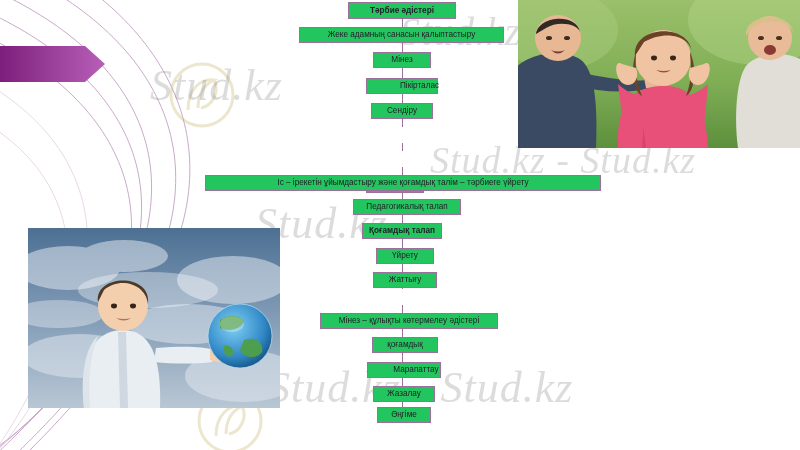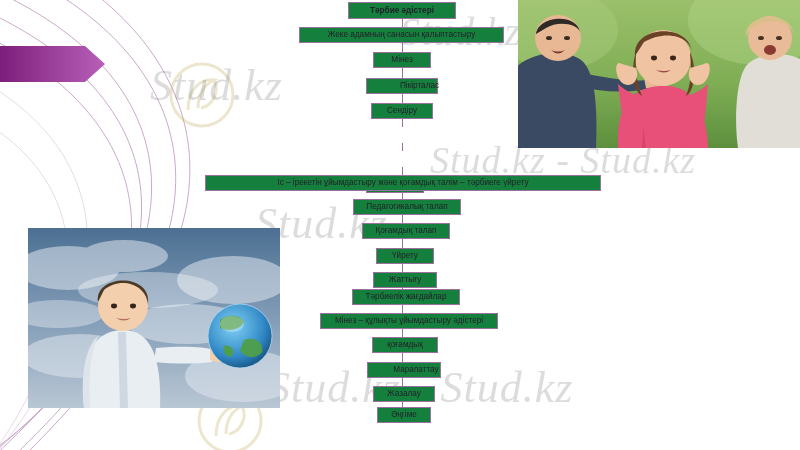--- a/index.html
+++ b/index.html
@@ -69,21 +69,21 @@
     position: absolute;
     left: 0;
     top: 0;
     width: 800px;
     height: 450px;
   }
   .node {
     position: absolute;
     box-sizing: border-box;
     border: 1px solid #9c6f9c;
-    background: #15803d;
+    background: #22c55e;
     color: #23202a;
     font-size: 8.2px;
     line-height: 1.1;
     text-align: center;
     display: flex;
     align-items: center;
     justify-content: center;
     padding: 1px 4px;
     white-space: nowrap;
   }
@@ -278,24 +278,23 @@
     <div class="connector" style="left:402px; top:402px; height:5px;"></div>
 
     <div class="node bold" style="left:348px; top:2px; width:108px; height:17px;">Тәрбие әдістері</div>
     <div class="node" style="left:299px; top:27px; width:205px; height:16px;">Жеке адамның санасын қалыптастыру</div>
     <div class="node" style="left:373px; top:52px; width:58px; height:16px;">Мінез</div>
     <div class="node" style="left:366px; top:78px; width:72px; height:16px;padding-left:39px;">Пікірталас</div>
     <div class="node" style="left:371px; top:103px; width:62px; height:16px;">Сендіру</div>
     <div class="node" style="left:366px; top:157px; width:58px; height:16px;margin-top:20px;">Үлгі – өнеге</div>
     <div class="node" style="left:205px; top:175px; width:396px; height:16px;">Іс – ірекетін ұйымдастыру және қоғамдық талім – тәрбиеге үйрету</div>
     <div class="node" style="left:353px; top:199px; width:108px; height:16px;text-align:right;">Педагогикалық талап</div>
-    <div class="node" style="left:362px; top:223px; width:88px; height:16px;">Қоғамдық талап</div>
+    <div class="node" style="left:362px; top:223px; width:80px; height:16px;font-weight:bold;">Қоғамдық талап</div>
     <div class="node" style="left:376px; top:248px; width:58px; height:16px;">Үйрету</div>
     <div class="node" style="left:373px; top:272px; width:64px; height:16px;">Жаттығу</div>
-    <div class="node" style="left:352px; top:289px; width:108px; height:16px;">Тәрбиелік жағдайлар</div>
-    <div class="node" style="left:320px; top:313px; width:178px; height:16px;">Мінез – құлықты ұйымдастыру әдістері</div>
+    <div class="node" style="left:320px; top:313px; width:178px; height:16px;">Мінез – құлықты көтермелеу әдістері</div>
     <div class="node" style="left:372px; top:337px; width:66px; height:16px;">қоғамдық</div>
     <div class="node" style="left:367px; top:362px; width:74px; height:16px;padding-left:28px;">Марапаттау</div>
     <div class="node" style="left:373px; top:386px; width:62px; height:16px;">Жазалау</div>
     <div class="node" style="left:377px; top:407px; width:54px; height:16px;">Әңгіме</div>
   </div>
 
 </div>
 
 </body></html>

